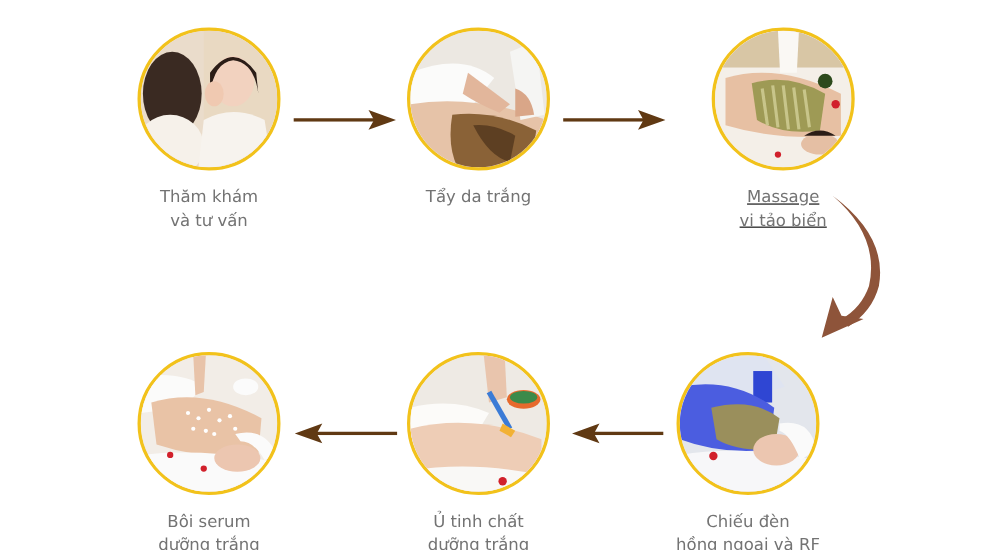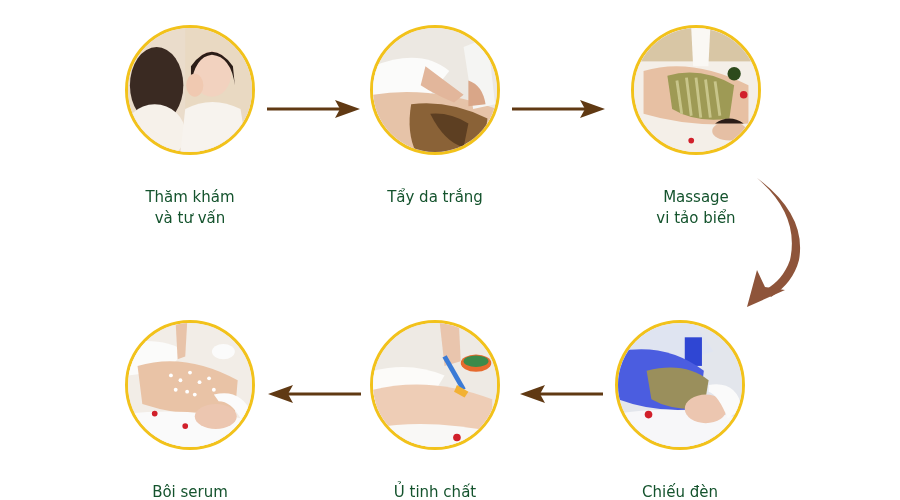--- a/index.html
+++ b/index.html
@@ -8,21 +8,21 @@
     font-family: "DejaVu Sans", sans-serif;
   }
   .step { position: absolute; width: 180px; text-align: center; }
   .circle {
     width: 130px; height: 130px; border-radius: 50%;
     border: 3px solid #f2c21b; margin: 0 auto; overflow: hidden; position: relative;
     box-sizing: border-box; background: #f3e6d8;
   }
   .circle svg { width: 100%; height: 100%; display: block; }
   .label {
-    color: #14532d; font-size: 15px; line-height: 21px; margin-top: 32px;
+    color: #737373; font-size: 15px; line-height: 21px; margin-top: 14px;
     white-space: pre-line;
   }
   .arrow { position: absolute; }
 </style>
 </head>
 <body>
 
 <div class="step" style="left:100px; top:25px;">
   <div class="circle">
     <svg viewBox="0 0 130 130">
@@ -59,21 +59,21 @@
     </svg>
   </div>
   <div class="label">Tẩy da trắng</div>
 </div>
 
 <svg class="arrow" style="left:510px; top:98px;" width="95" height="22" viewBox="0 0 95 22">
   <rect x="2" y="9.5" width="78" height="3" fill="#603913"></rect>
   <path d="M70 2 L95 11 L70 20 L75 11 Z" fill="#603913"></path>
 </svg>
 
-<div class="step" style="left:606px; top:25px;">
+<div class="step" style="left:622px; top:25px;text-decoration:underline;">
   <div class="circle">
     <svg viewBox="0 0 130 130">
       <rect width="130" height="130" fill="#f4efe8"></rect>
       <rect x="0" y="0" width="130" height="35" fill="#d8c6a5"></rect>
       <path d="M10 45 Q60 30 120 60 L120 100 Q60 105 10 90Z" fill="#e7c0a3"></path>
       <path d="M35 50 Q70 40 105 60 L100 95 Q65 100 40 85Z" fill="#9e9a55"></path>
       <path d="M45 55 L50 90 M55 52 L60 92 M65 52 L70 94 M75 54 L80 94 M85 56 L90 92" stroke="#c8c58a" stroke-width="3"></path>
       <ellipse cx="100" cy="108" rx="18" ry="10" fill="#e5bfa4"></ellipse>
       <path d="M85 100 Q100 90 115 100" fill="#2b1d17"></path>
       <circle cx="115" cy="70" r="4" fill="#d1202b"></circle>

